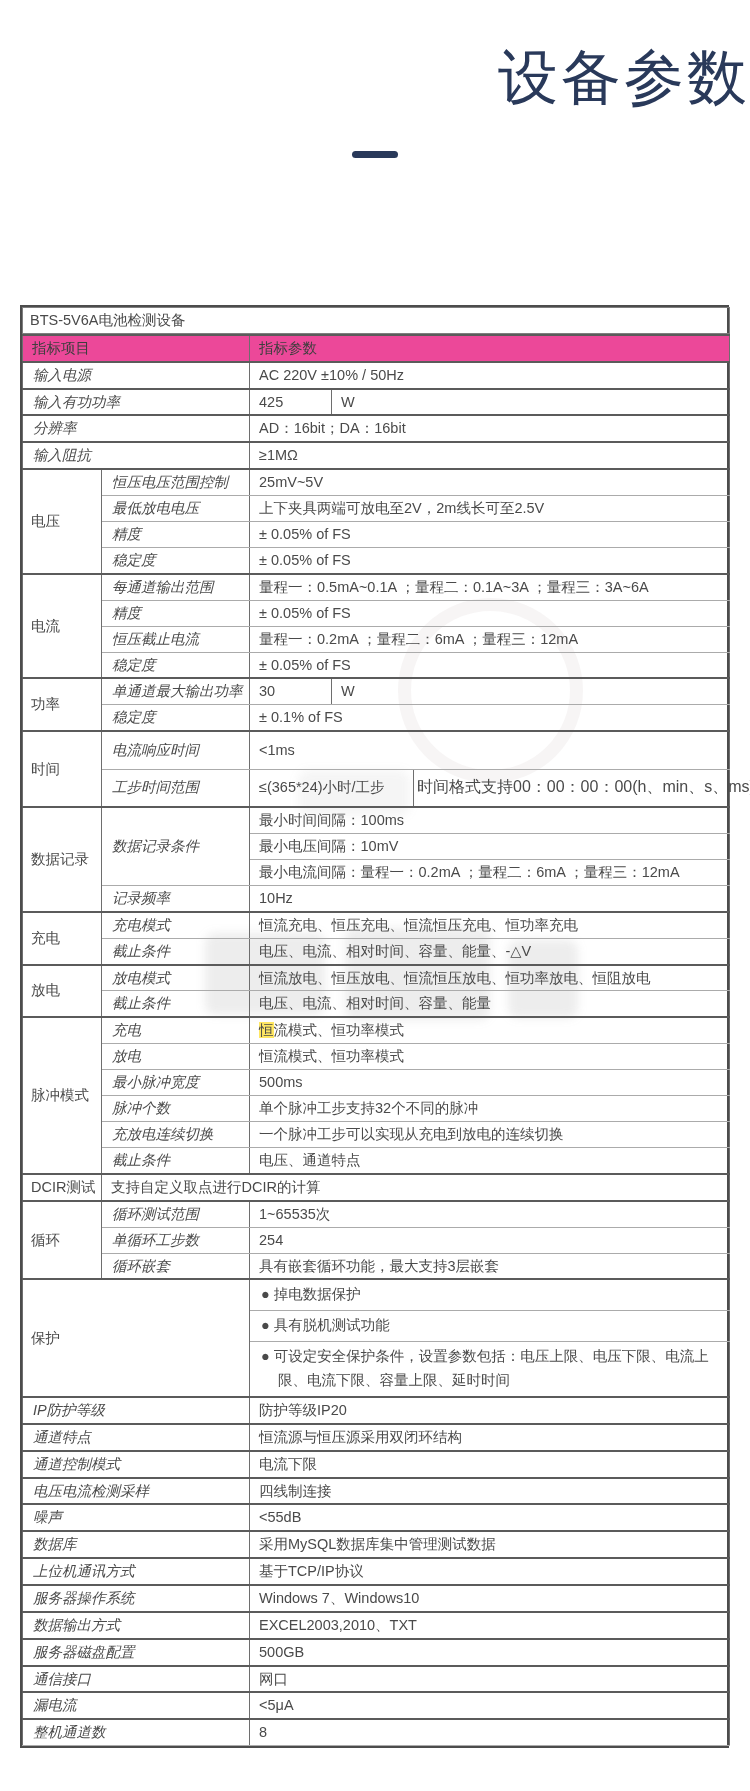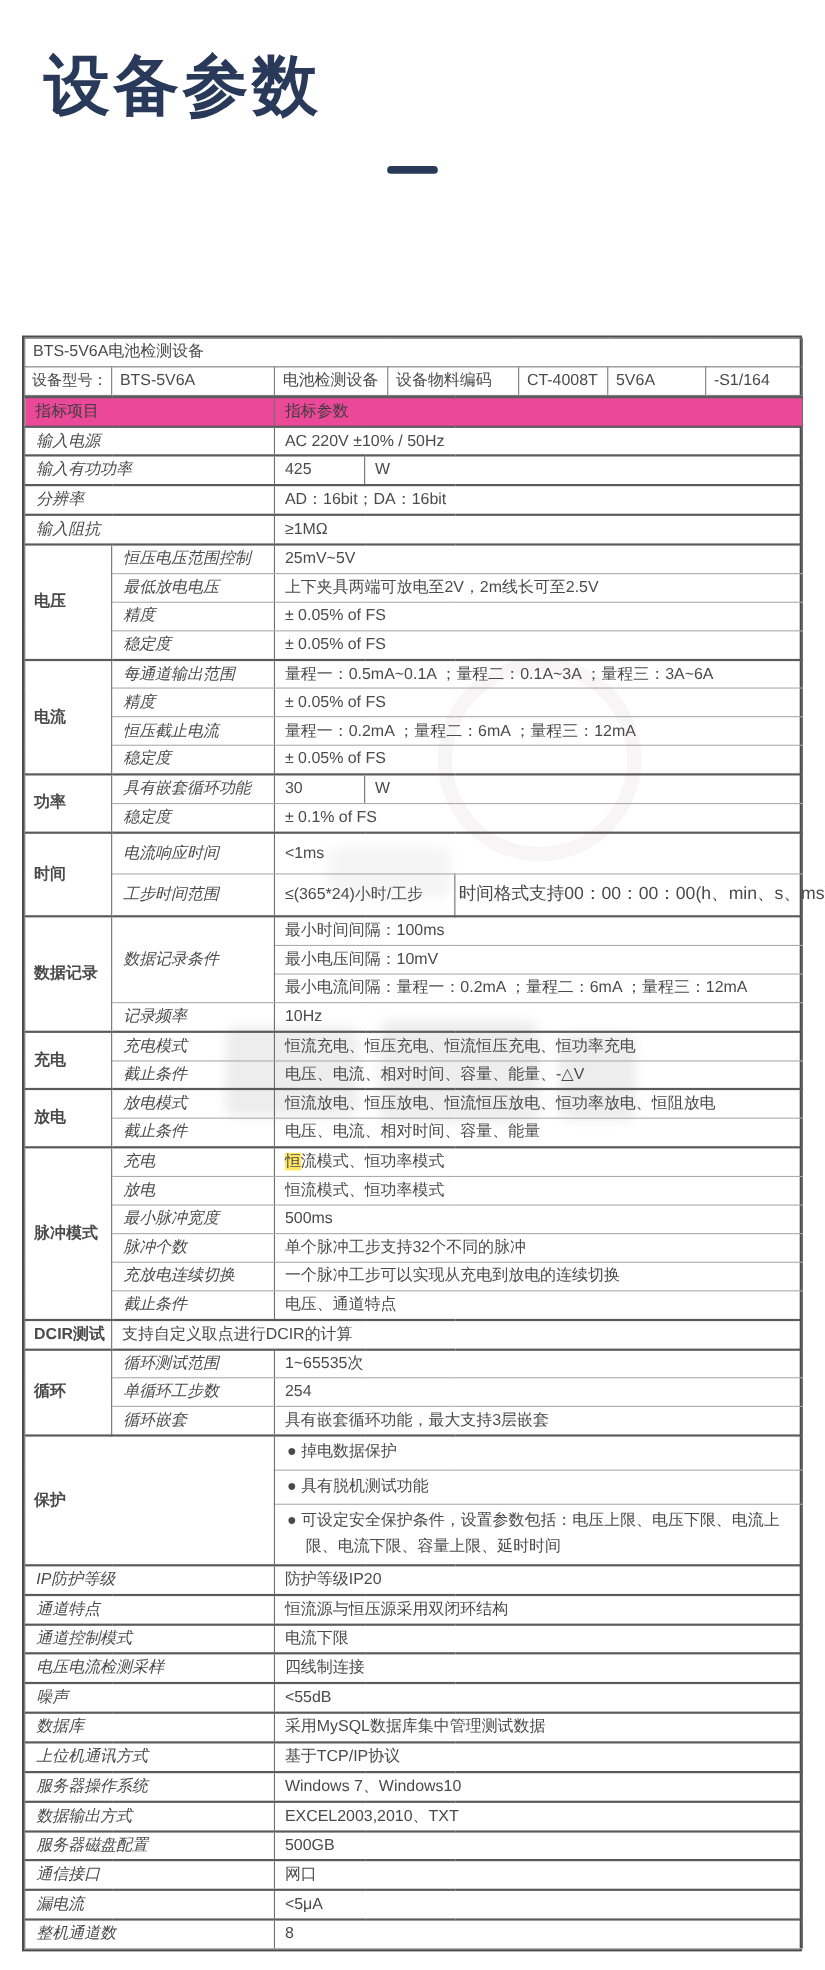--- a/index.html
+++ b/index.html
@@ -6,22 +6,22 @@
   html,body { margin:0; padding:0; }
   body {
     width:750px; height:1791px; position:relative; overflow:hidden;
     background:#ffffff;
     font-family:"Liberation Sans","DejaVu Sans",sans-serif;
     color:#484848;
   }
   
   .page-title{
     position:absolute; top:36px; left:0; width:100%;
-    text-align:left; font-size:60px; font-weight:700;
-    color:#29395a; letter-spacing:3px; line-height:1.4;padding-left:40px;
+    text-align:right; font-size:60px; font-weight:400;
+    color:#29395a; letter-spacing:3px; line-height:1.4;
   }
   .title-dash{
     position:absolute; top:151px; left:352px; width:46px; height:7px;
     background:#29395a; border-radius:3.5px;
   }
   
   .wm{ position:absolute; z-index:1; pointer-events:none; }
   .wm-ring{ left:398px; top:598px; width:185px; height:185px;
     border:13px solid rgba(165,145,145,0.09); border-radius:50%; }
   .wm-blob{ background:rgba(115,115,115,0.13); filter:blur(5px); border-radius:10px; }
@@ -39,21 +39,21 @@
     border:1px solid #ababab; border-left:1px solid #6e6e6e; border-right:1px solid #6e6e6e;
     padding:3px 9px; font-size:14.5px; line-height:1.3; vertical-align:middle;
     word-break:break-all; color:#4a4a4a;
   }
   tr{ height:26px; }
   .hdr td{ border-color:#7e7e7e; padding:3px 7px; }
   .hdr tr{ height:16px; }
   .hdr .tight{ padding:3px 2px 3px 6px; font-size:13.8px; }
   tr.sec > td{ border-top:2px solid #5b5b5b; }
   .gray td{ background:#ec4899; color:#3e3e3e; }
-  .grp{ padding-left:8px; white-space:nowrap;font-weight:bold; }
+  .grp{ padding-left:8px; white-space:nowrap; }
   .lbl{ padding:3px 4px 3px 10px;font-style:italic; }
   .val{ }
   .fmt{ font-size:16px; padding:2px 3px; white-space:nowrap; }
   tr.tall{ height:38px; }
   tr.tall2{ height:52px; }
   .bullet{ padding-left:28px; text-indent:-17px; line-height:1.65; }
   .hl{ background:#ffe763; }
 </style>
 </head>
 <body>
@@ -76,29 +76,20 @@
         <col style="width:103px">
         <col style="width:119px">
         <col style="width:81px">
         <col style="width:89px">
         <col style="width:88px">
       </colgroup>
     <tbody>
         <tr>
       <td colspan="7">BTS-5V6A电池检测设备</td>
     </tr>
-    <tr>
-      <td class="tight">设备型号：</td>
-      <td>BTS-5V6A</td>
-      <td>电池检测设备</td>
-      <td>设备物料编码</td>
-      <td>CT-4008T</td>
-      <td>5V6A</td>
-      <td>-S1/164</td>
-    </tr>
   </tbody>
     </table>
 
   <table>
     <colgroup>
         <col style="width:79px">
         <col style="width:148px">
         <col style="width:82px">
         <col style="width:82px">
         <col style="width:316px">
@@ -159,21 +150,21 @@
       <td class="lbl">恒压截止电流</td>
       <td colspan="3" class="val">量程一：0.2mA ；量程二：6mA ；量程三：12mA</td>
     </tr>
     <tr>
       <td class="lbl">稳定度</td>
       <td colspan="3" class="val">± 0.05% of FS</td>
     </tr>
 
     <tr class="sec">
       <td rowspan="2" class="grp">功率</td>
-      <td class="lbl">具有嵌套循环功能</td>
+      <td class="lbl">单通道最大输出功率</td>
       <td class="val">30</td>
       <td colspan="2" class="val">W</td>
     </tr>
     <tr>
       <td class="lbl">稳定度</td>
       <td colspan="3" class="val">± 0.1% of FS</td>
     </tr>
 
     <tr class="sec tall">
       <td rowspan="2" class="grp">时间</td>

